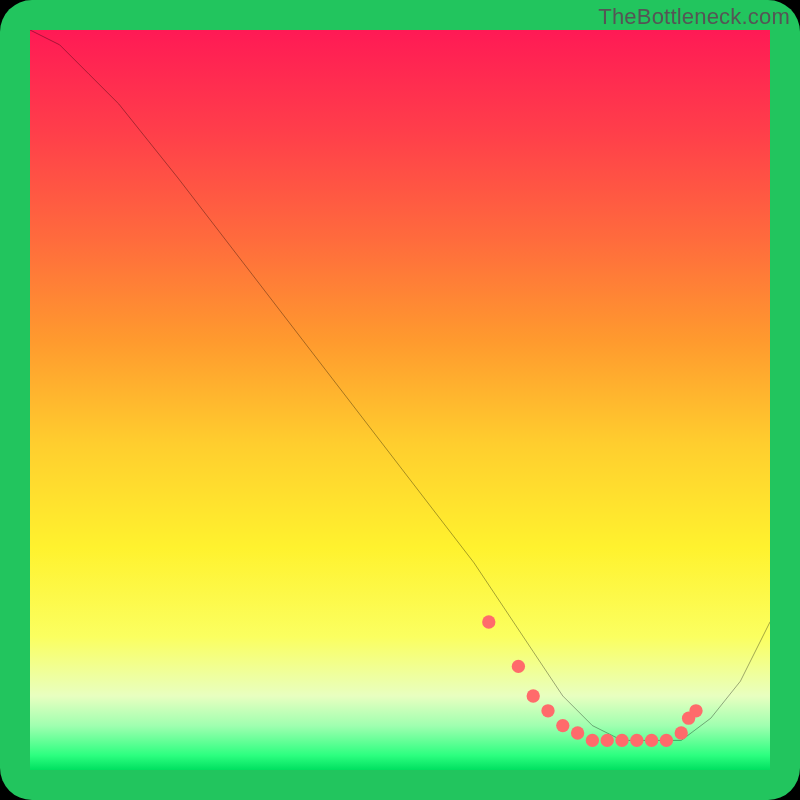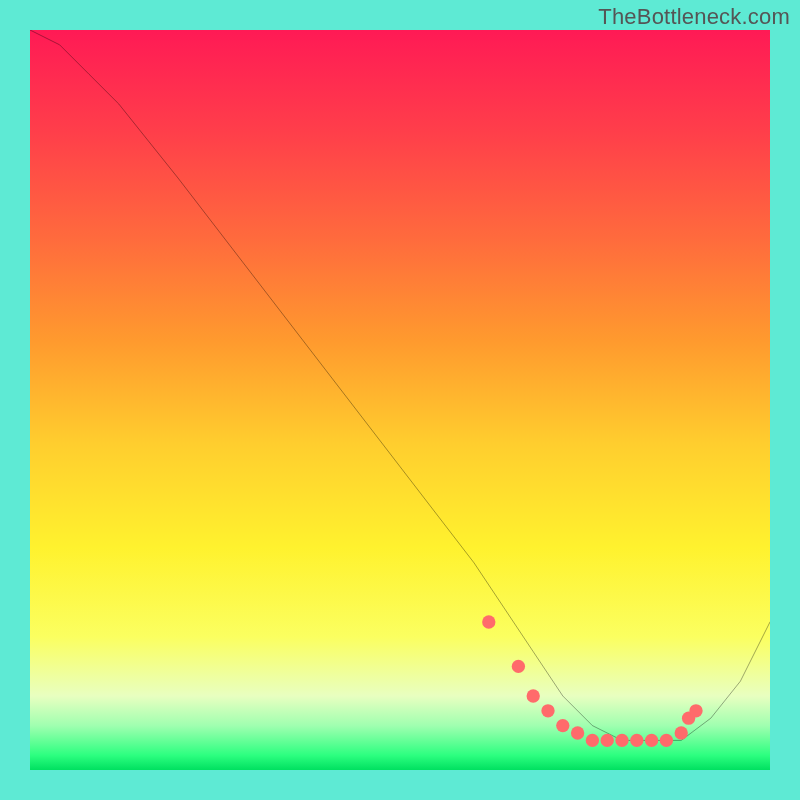--- a/index.html
+++ b/index.html
@@ -8,21 +8,22 @@
     background: #000;
     width: 800px;
     height: 800px;
     overflow: hidden;
     font-family: Arial, Helvetica, sans-serif;
   }
   .frame {
     position: relative;
     width: 800px;
     height: 800px;
-    background: #5eead4;
+    background: #22c55e;
+    border-radius: 32px;
   }
   .watermark {
     position: absolute;
     top: 4px;
     right: 10px;
     color: #555;
     font-size: 22px;
     font-weight: 500;
     letter-spacing: 0.2px;
     z-index: 10;

